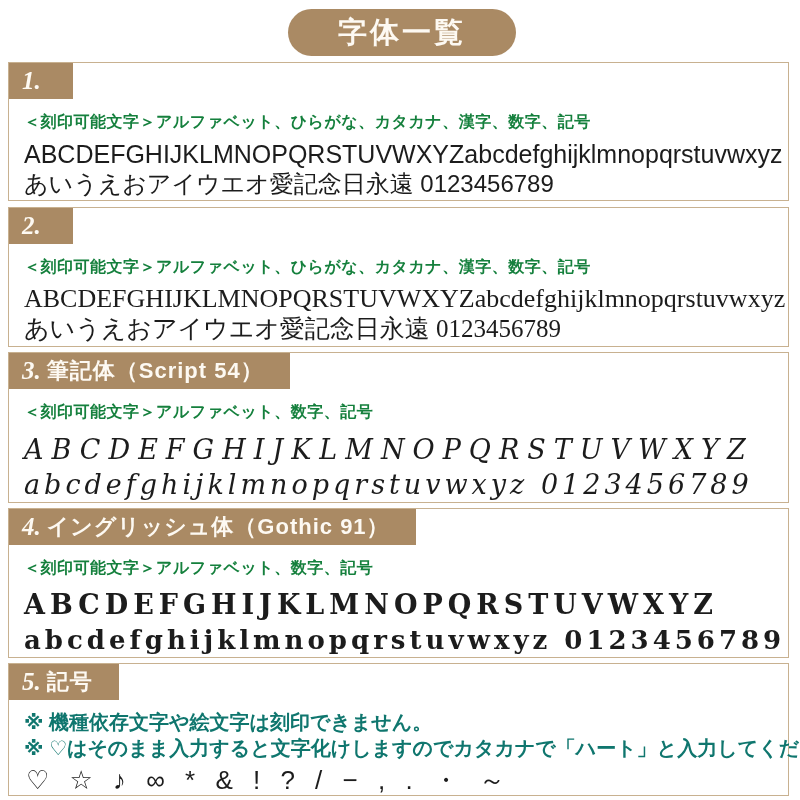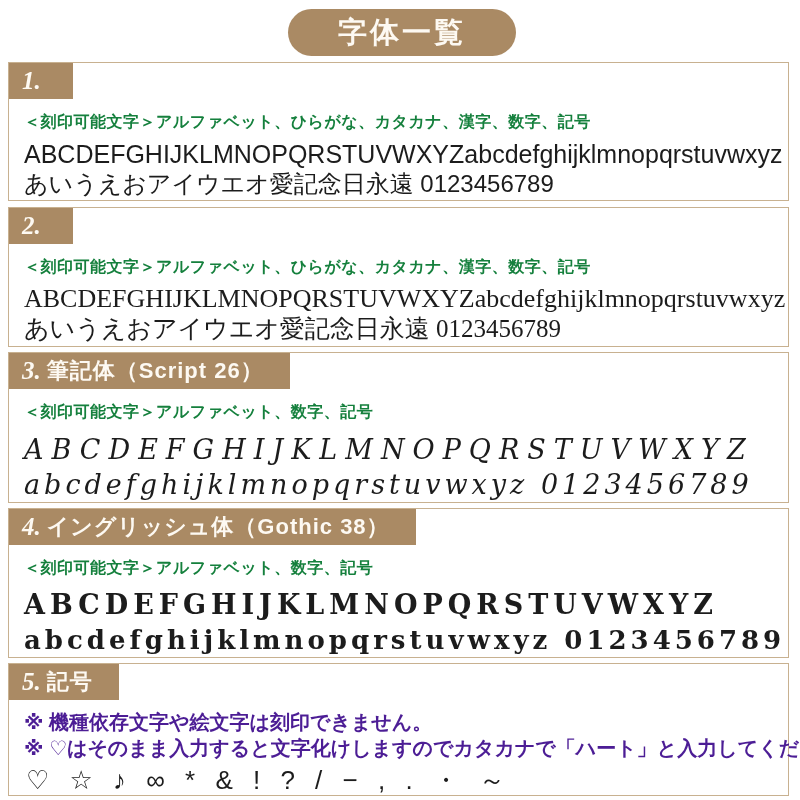--- a/index.html
+++ b/index.html
@@ -63,21 +63,21 @@
     font-family:"DejaVu Serif","Liberation Serif",serif;font-style:italic;}
   .script-lower{font-size:27px;line-height:33px;letter-spacing:4px;
     font-family:"DejaVu Serif","Liberation Serif",serif;font-style:italic;}
   .blackletter-upper{margin-top:4px;font-size:27px;line-height:38px;letter-spacing:5px;
     font-family:"DejaVu Serif","Liberation Serif",serif;font-weight:bold;}
   .blackletter-lower{font-size:26px;line-height:33px;letter-spacing:4px;
     font-family:"DejaVu Serif","Liberation Serif",serif;font-weight:bold;}
 
   
   .note{
-    margin:0 0 0 15px;color:#4c1d95;font-weight:bold;
+    margin:0 0 0 15px;color:#0f766e;font-weight:bold;
     font-size:20px;line-height:26px;white-space:nowrap;
   }
   .note.first{margin-top:9px;}
   .symbols{
     margin:4px 0 0 17px;color:#1c1c1c;
     font-size:26px;line-height:30px;word-spacing:13px;white-space:nowrap;
   }
 </style>
 </head>
 <body>
@@ -100,31 +100,31 @@
       <span class="num">2.</span>
     </div>
     <div class="kokuin"><span>＜刻印可能文字＞</span><span>アルファベット、ひらがな、カタカナ、漢字、数字、記号</span></div>
     <div class="sample serif-latin">ABCDEFGHIJKLMNOPQRSTUVWXYZabcdefghijklmnopqrstuvwxyz</div>
     <div class="sample serif-kana">あいうえおアイウエオ愛記念日永遠 0123456789</div>
   </section>
 
   <section class="box s3">
     <div class="bar">
       <span class="num">3.</span>
-      <span class="bar-title">筆記体（Script 26）</span>
+      <span class="bar-title">筆記体（Script 54）</span>
     </div>
     <div class="kokuin"><span>＜刻印可能文字＞</span><span>アルファベット、数字、記号</span></div>
     <div class="sample script-upper">ABCDEFGHIJKLMNOPQRSTUVWXYZ</div>
     <div class="sample script-lower">abcdefghijklmnopqrstuvwxyz 0123456789</div>
   </section>
 
   <section class="box s4">
     <div class="bar">
       <span class="num">4.</span>
-      <span class="bar-title">イングリッシュ体（Gothic 38）</span>
+      <span class="bar-title">イングリッシュ体（Gothic 91）</span>
     </div>
     <div class="kokuin"><span>＜刻印可能文字＞</span><span>アルファベット、数字、記号</span></div>
     <div class="sample blackletter-upper">ABCDEFGHIJKLMNOPQRSTUVWXYZ</div>
     <div class="sample blackletter-lower">abcdefghijklmnopqrstuvwxyz 0123456789</div>
   </section>
 
   <section class="box s5">
     <div class="bar">
       <span class="num">5.</span>
       <span class="bar-title">記号</span>

